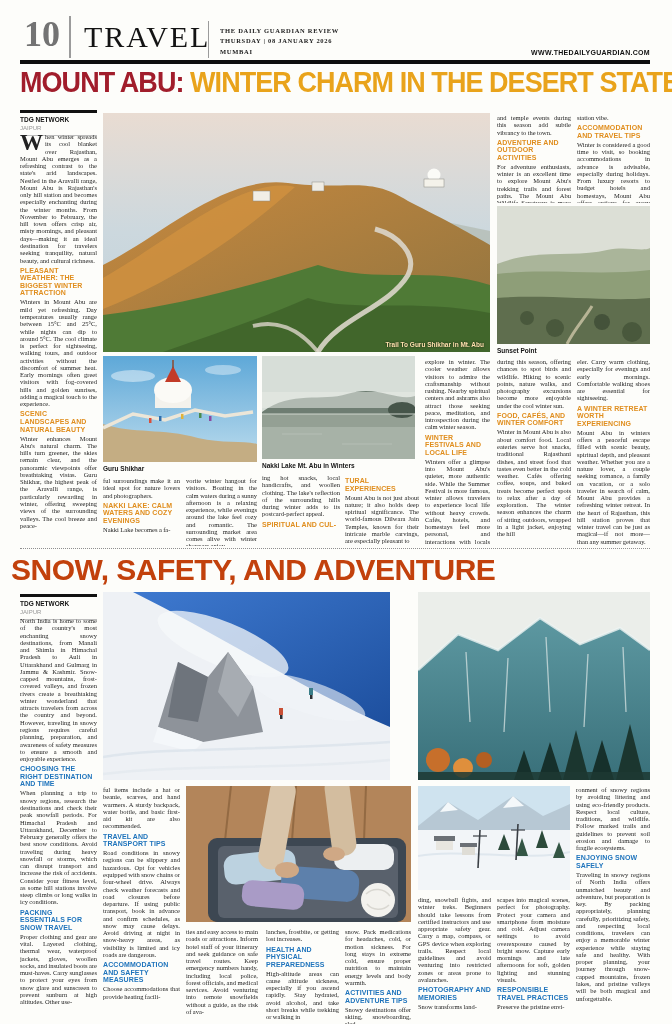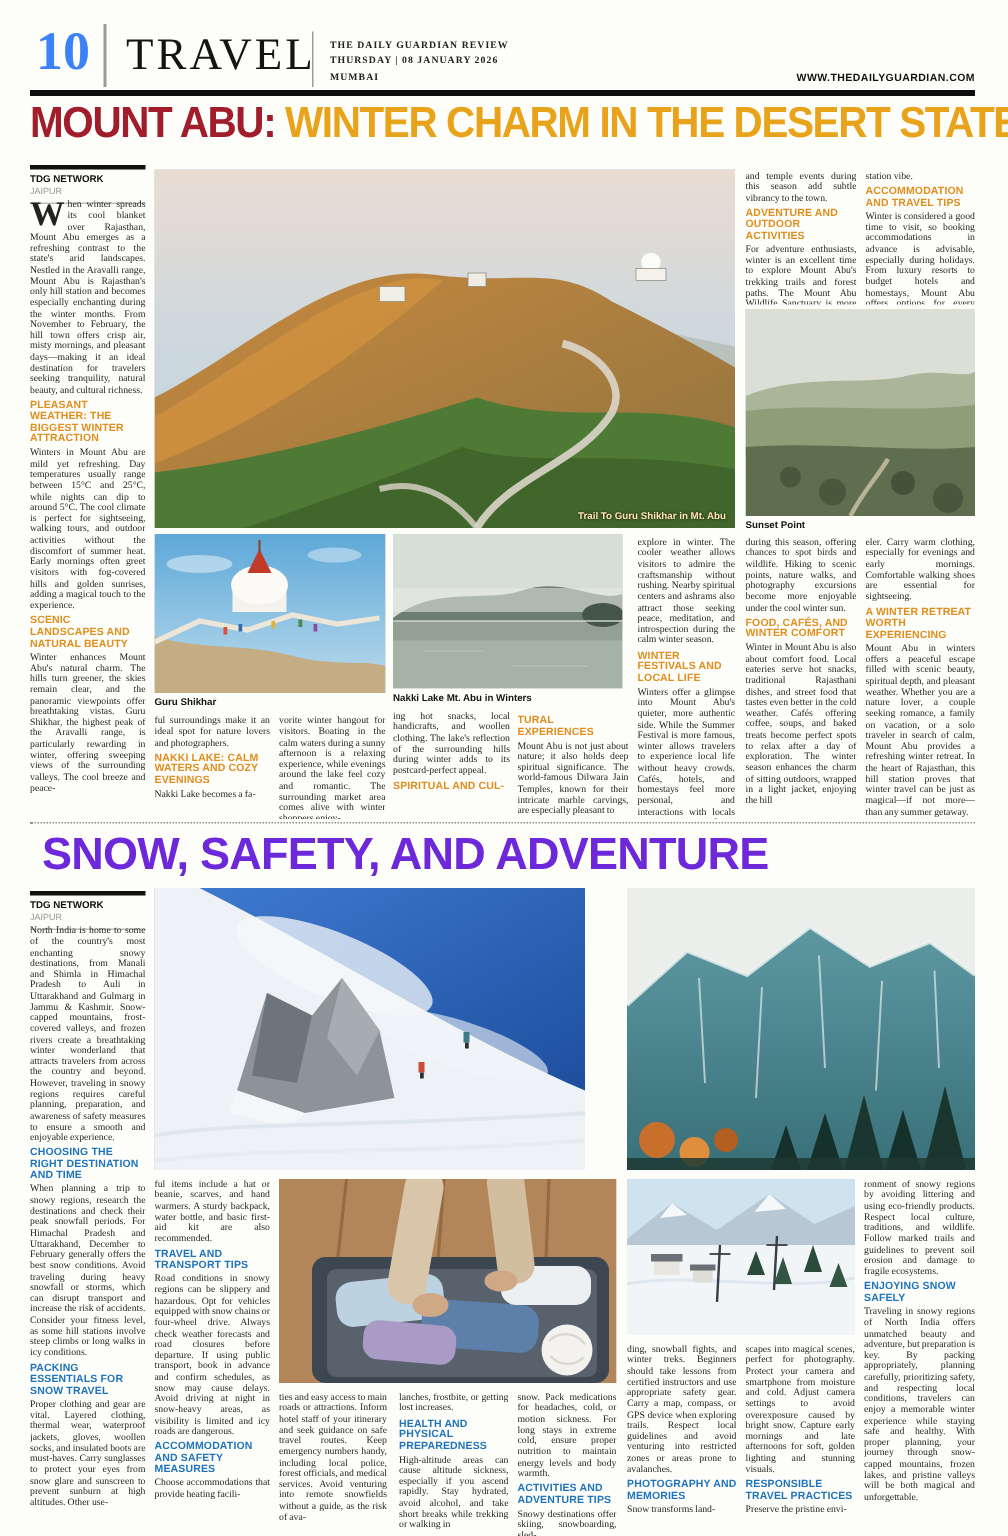--- a/index.html
+++ b/index.html
@@ -1,35 +1,35 @@
 <!DOCTYPE html>
 <html lang="en"><head>
 <meta charset="utf-8">
 <style>
   html,body{margin:0;padding:0;background:#e8e8e8;}
   .page{position:relative;width:672px;height:1024px;background:#fdfdfa;margin:0 auto;overflow:hidden;
         font-family:"Liberation Serif",serif;color:#1c1c1c;}
   .abs{position:absolute;}
 
   
-  .pagenum{left:24px;top:16px;font:700 36px/1 "Liberation Serif",serif;color:#3b82f6;}
+  .pagenum{left:24px;top:16px;font:700 36px/1 "Liberation Serif",serif;color:#737373;}
   .vrule1{left:69px;top:16px;width:2px;height:42px;background:#9b9b9b;}
   .section{left:84px;top:22px;font:400 30px/1 "Liberation Serif",serif;letter-spacing:2px;color:#141414;text-align:center;}
   .vrule2{left:208px;top:21px;width:1px;height:37px;background:#9b9b9b;}
   .pubblock{left:220px;top:26px;font:700 6.5px/1.6 "Liberation Serif",serif;letter-spacing:.7px;color:#222;}
   .website{right:22px;top:49px;font:700 7px/1 "Liberation Sans",sans-serif;letter-spacing:.3px;color:#111;}
   .topbar{left:20px;top:60px;width:630px;height:3.5px;background:#0e0e0e;}
 
   
   .h1wrap{left:20px;top:67px;width:652px;white-space:nowrap;
           font:700 29px/1.1 "Liberation Sans",sans-serif;letter-spacing:-1px;
           transform:scaleX(.93);transform-origin:left top;}
   .h1a{color:#A11D2B;} .h1b{color:#E9A31B;}
-  .h2wrap{left:28px;top:553px;white-space:nowrap;
-          font:700 30px/1.1 "Liberation Sans",sans-serif;letter-spacing:-.5px;color:#6d28d9;}
+  .h2wrap{left:11px;top:553px;white-space:nowrap;
+          font:700 30px/1.1 "Liberation Sans",sans-serif;letter-spacing:-.5px;color:#c2410c;}
 
   
   .kicker{width:77px;}
   .kicker .kname{border-top:3px solid #111;padding-top:2px;font:700 6.5px/1.4 "Liberation Sans",sans-serif;color:#111;}
   .kicker .kcity{font:400 6px/1.5 "Liberation Sans",sans-serif;color:#979797;border-bottom:1px solid #bdbdbd;padding-bottom:2px;}
 
   
   .col{overflow:hidden;}
   .bp{margin:0 0 2.5px;font:400 6.5px/1.12 "Liberation Serif",serif;text-align:justify;color:#1d1d1d;
       -webkit-hyphens:auto;hyphens:auto;word-spacing:-0.2px;}

